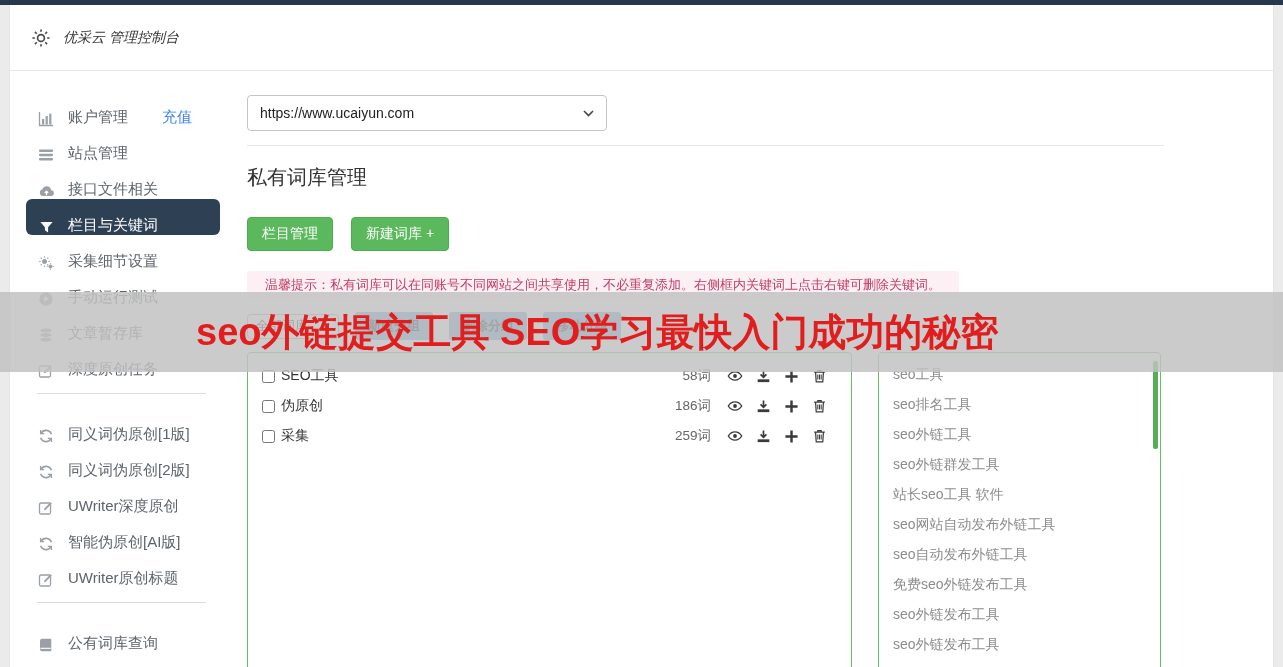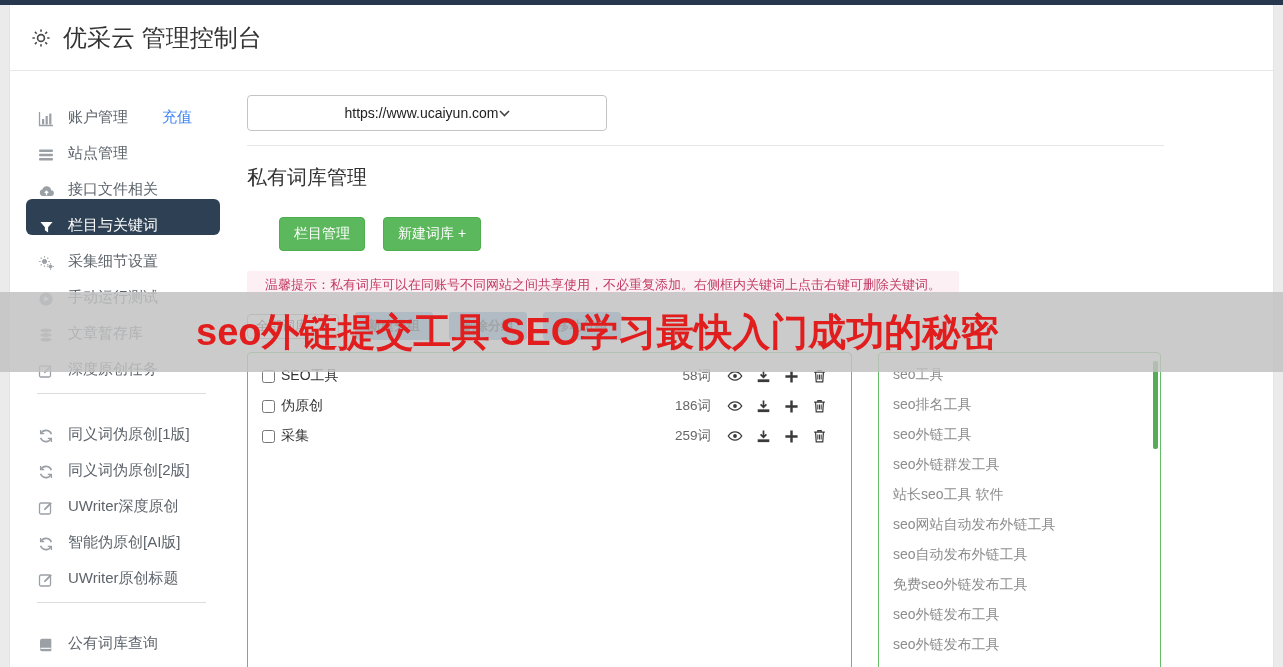--- a/index.html
+++ b/index.html
@@ -4,41 +4,41 @@
 <style>
   * { margin:0; padding:0; box-sizing:border-box; }
   html,body { width:1283px; height:667px; overflow:hidden; }
   body { position:relative; background:#ebebeb; font-family:"Liberation Sans","DejaVu Sans",sans-serif; }
 
   .topbar { height:5px; background:#27374d; }
   .page-card { margin:0 9px; background:#fff; border:1px solid #e4e4e4; border-top:none; min-height:700px; }
 
   .app-header { height:66px; display:flex; align-items:center; gap:11px; padding:0 20px; border-bottom:1px solid #e8e8e8; }
   .app-header .gear { color:#4a4a4a; display:flex; }
-  .app-title { font-size:24px; color:#333; }
+  .app-title { font-size:14px; color:#333;font-style:italic; }
 
   .layout { display:flex; }
   .sidebar { width:210px; flex-shrink:0; padding:20px 0 0 16px; }
   .side-item { height:36px; display:flex; align-items:flex-end; gap:13px; padding:0 11px; font-size:15px; color:#5d646b; border-radius:6px; cursor:pointer; }
   .side-item .si-icon { width:18px; display:flex; justify-content:center; color:#9aa0a6; flex-shrink:0; }
   .side-item.active { background:#2e4154; color:#fff; }
   .side-item.active .si-icon { color:#fff; }
   .badge-red { color:#3b82f6; margin-left:21px; }
   .side-divider { border:none; border-top:1px solid #dcdcdc; margin:14px 14px 14px 11px; }
 
   .main { flex:1; padding:24px 0 0 27px; }
   .main-inner { width:917px; }
 
-  .site-select { width:360px; height:36px; border:1px solid #c4c4c4; border-radius:4px; display:flex; align-items:center; justify-content:center; padding:0 12px; font-size:14px; color:#222; background:#fff; cursor:pointer; }
+  .site-select { width:360px; height:36px; border:1px solid #c4c4c4; border-radius:4px; display:flex; align-items:center; justify-content:space-between; padding:0 12px; font-size:14px; color:#222; background:#fff; cursor:pointer; }
   .chev { color:#444; font-size:12px; }
 
   .hr1 { border:none; border-top:1px solid #e6e6e6; margin-top:14px; }
   .page-title { margin-top:18px; font-size:20px; font-weight:400; color:#333; }
 
-  .btn-row { margin-top:26px; display:flex; gap:18px;margin-left:32px; }
+  .btn-row { margin-top:26px; display:flex; gap:18px; }
   .btn-green { background:#5cb85c; border:1px solid #4cae4c; color:#fff; font-size:14px; padding:7px 14px; border-radius:4px; cursor:pointer; font-family:inherit; }
 
   .tip { margin-top:20px; display:inline-block; background:#fcf0f4; color:#c23b63; font-size:13px; padding:5px 18px; border-radius:3px; }
 
   .controls { margin-top:13px; display:flex; align-items:center; gap:16px; }
   .mini-select { width:92px; height:25px; border:1px solid #9a9a9a; border-radius:4px; background:#fdfdfd; display:flex; align-items:center; justify-content:space-between; padding:0 8px; font-size:13px; color:#000000; cursor:pointer; }
   .btn-blue { background:#5b9bd5; border:none; color:#000000; font-size:13px; padding:5px 13px; border-radius:3px; cursor:pointer; font-family:inherit;font-weight:bold; }
 
   .panels { margin-top:12px; display:flex; gap:26px; align-items:flex-start; }
   .panel-left { width:605px; min-height:340px; border:1px solid #67bd67; border-radius:4px; padding:8px 0; background:#fff; }

